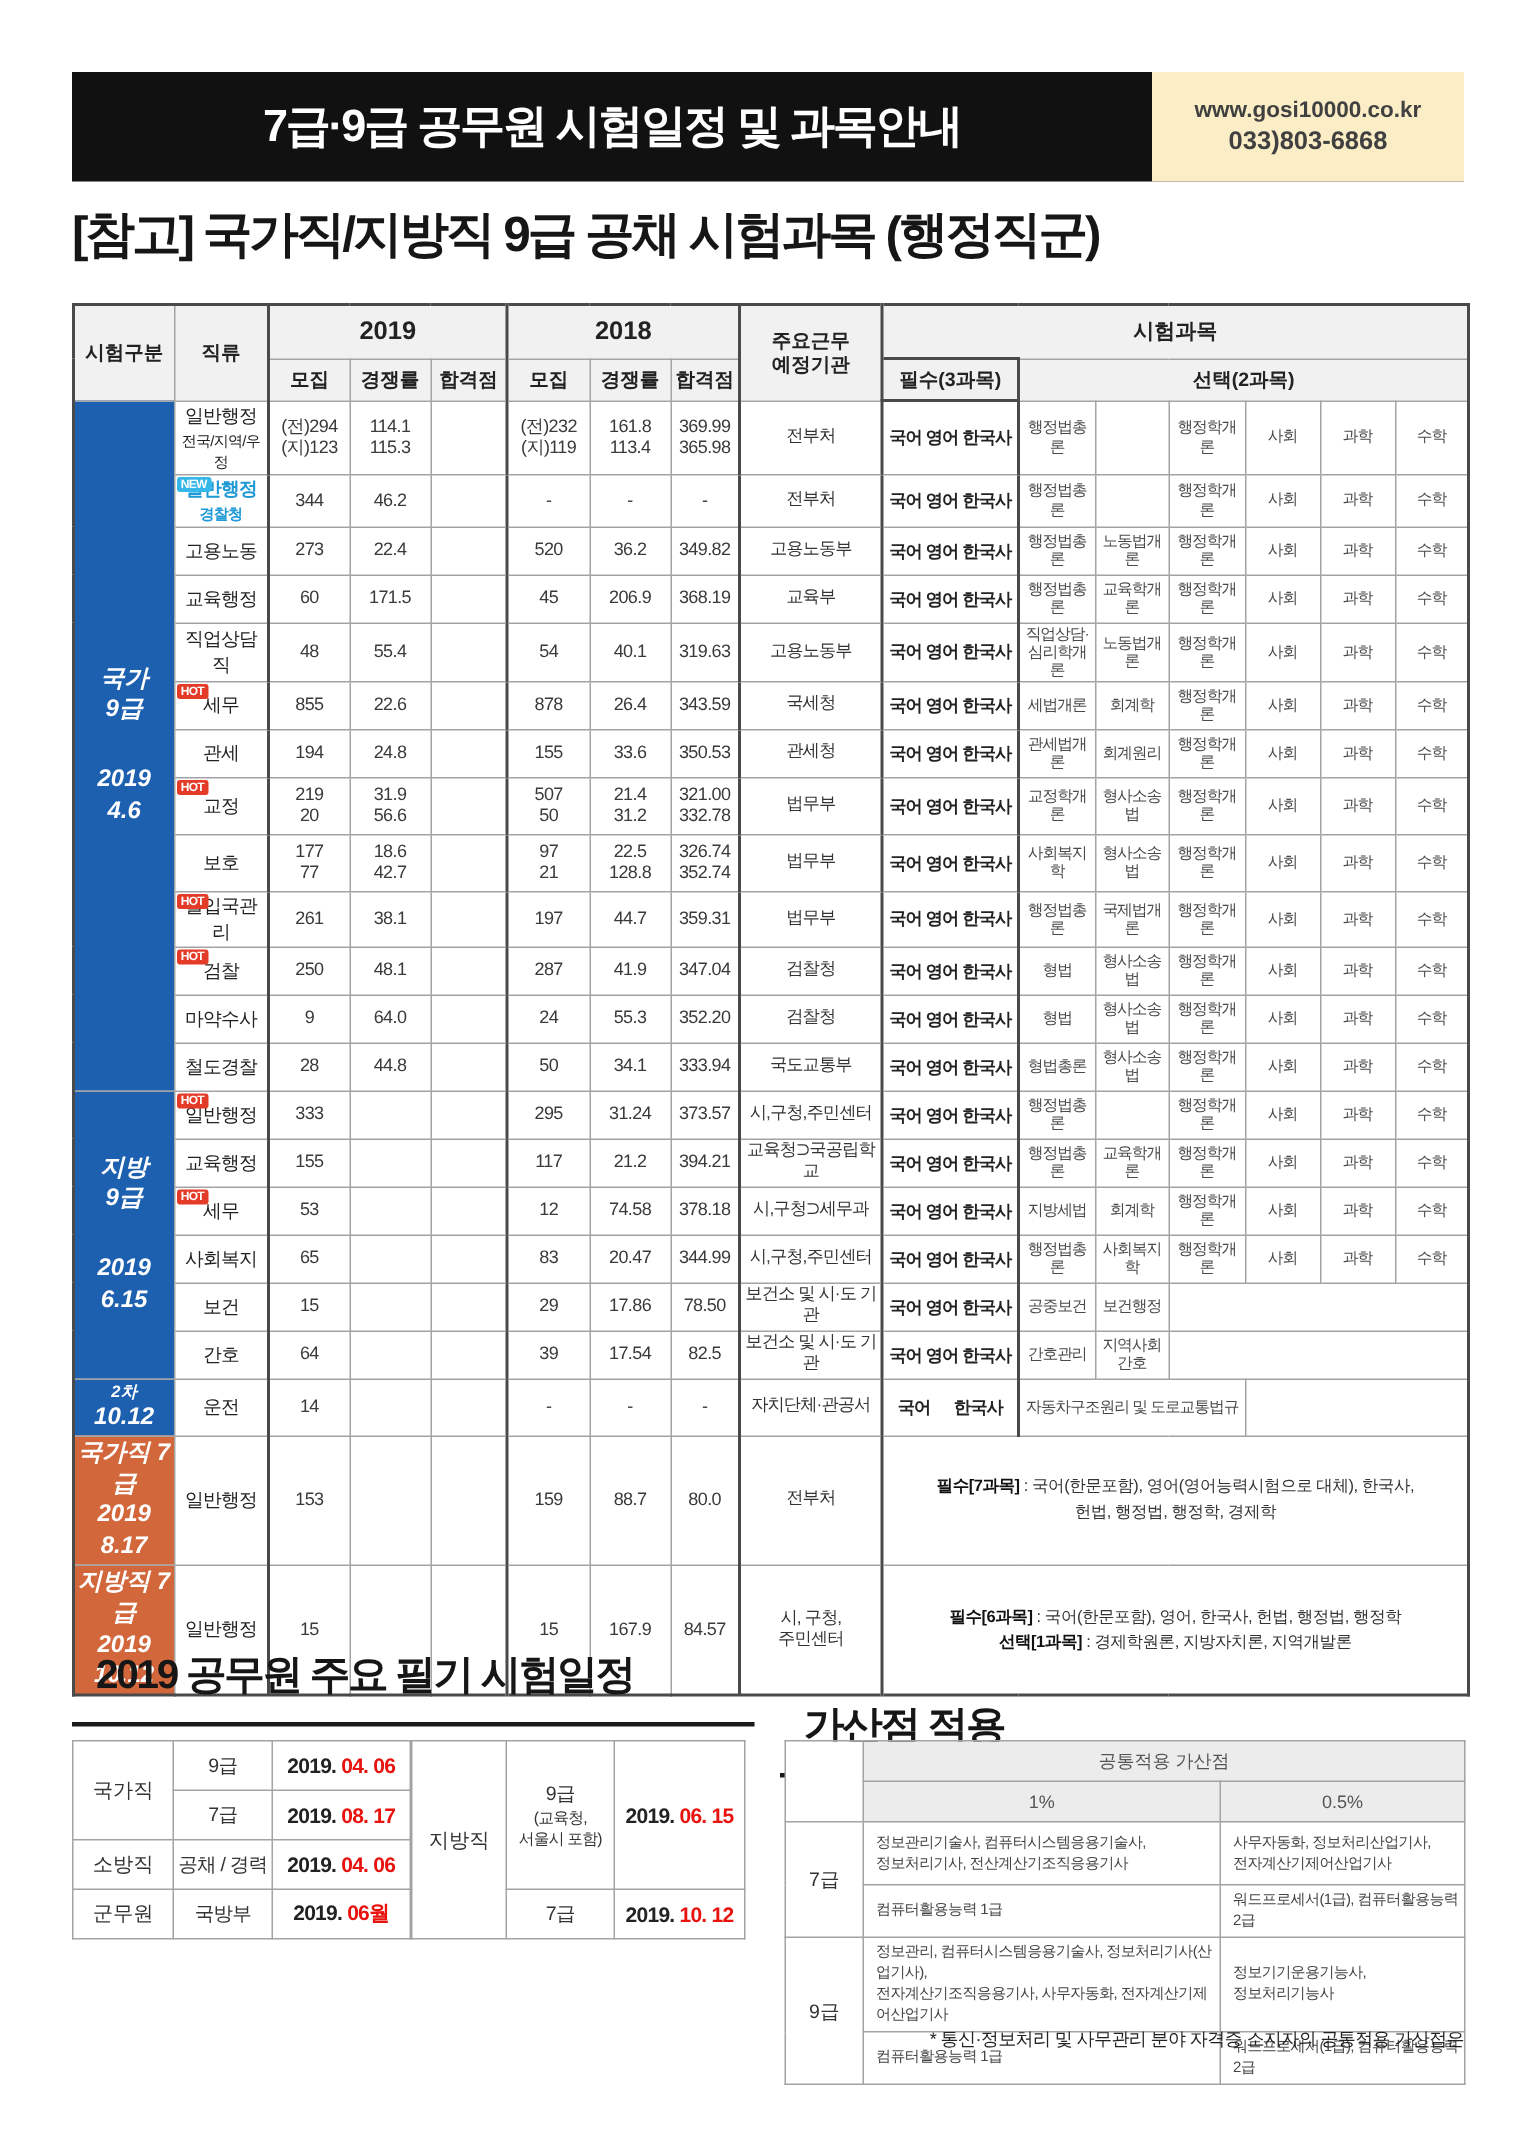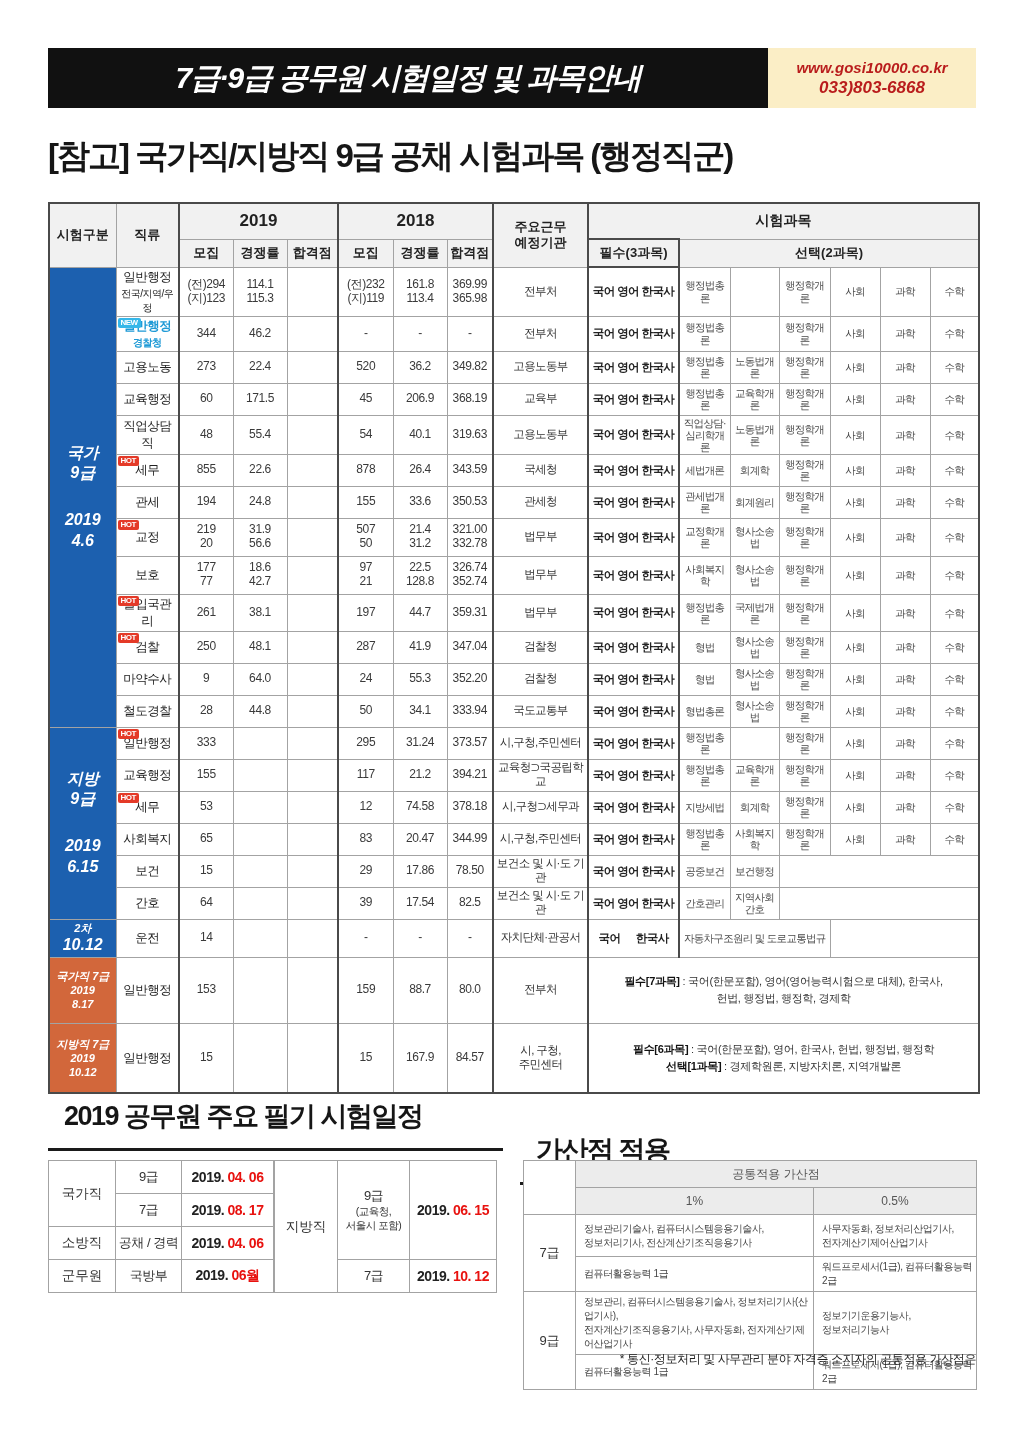--- a/index.html
+++ b/index.html
@@ -1,25 +1,25 @@
 <!DOCTYPE html>
 <html style="--blue: #1c60af; --orange: #d2673b; --red: #e8120f; --hot: #e43a28; --new: #35b7e9;"><head>
 <meta charset="utf-8">
 <style>
   html,body{margin:0;padding:0;}
   body{width:1024px;height:1430px;background:#ffffff;position:relative;overflow:hidden;
        font-family:"Liberation Sans",sans-serif;color:#1a1a1a;}
   .abs{position:absolute;}
 
   
-  .topbar{left:48px;top:48px;width:928px;height:60px;background:#111;display:flex;align-items:stretch;font-style:italic;}
+  .topbar{left:48px;top:48px;width:928px;height:73px;background:#111;display:flex;align-items:stretch;}
   .topbar-title{flex:1;display:flex;align-items:center;justify-content:center;
     color:#fff;font-size:30px;font-weight:900;letter-spacing:-1.5px;}
   .contact{width:208px;background:#fbeec6;display:flex;flex-direction:column;justify-content:center;
-    text-align:center;font-weight:bold;color:#b91c1c;}
+    text-align:center;font-weight:bold;color:#404040;}
   .contact .site{font-size:15px;}
   .contact .tel{font-size:17px;margin-top:2px;}
 
   
   .page-title{left:48px;top:134px;font-size:33px;font-weight:900;letter-spacing:-2px;color:#161616;}
 
   
   .main-wrap{left:48px;top:202px;}
   table{border-collapse:collapse;table-layout:fixed;}
   .main-table{width:930px;border:2px solid #4a4a4a;}
@@ -27,21 +27,21 @@
   .main-table thead th{background:#f1f1f1;font-size:13px;color:#222;}
   .main-table tr.h1{height:36px;} .main-table tr.h2{height:28px;}
   .main-table th.year{font-size:17px;}
   .main-table th.subjects-h{font-size:14px;}
   .pre{white-space:pre-line;line-height:1.25;}
   .b-l2{border-left:2px solid #4a4a4a !important;}
   .req-h{border:2px solid #4a4a4a !important;}
   .main-table tbody tr{height:32px;}
   .group-cell{color:#fff;font-weight:bold;font-size:16px;line-height:1.3;font-style:italic;}
   .group-cell.blue{background:var(--blue,#1c60af);}
-  .group-cell.orange{background:var(--orange,#d2673b);font-size:11px;}
+  .group-cell.orange{background:var(--orange,#d2673b);font-size:16px;}
   .group-block+.group-block{margin-top:26px;}
   .group-cell.compact .group-block+.group-block{margin-top:0;}
   .group-block.small{font-size:11px;}
   .cat-cell{position:relative;font-size:12.5px;color:#222;letter-spacing:-0.5px;}
   .cat-sub{font-size:10px;margin-top:1px;letter-spacing:-0.5px;}
   .blue-cat div{color:#1f9ad6;font-weight:bold;}
   .badge{position:absolute;top:1px;left:1px;font-size:8px;font-weight:bold;color:#fff;
          padding:1px 3px;border-radius:2px;line-height:1.1;}
   .badge.hot{background:#e43a28;}
   .badge.new{background:#35b7e9;}

